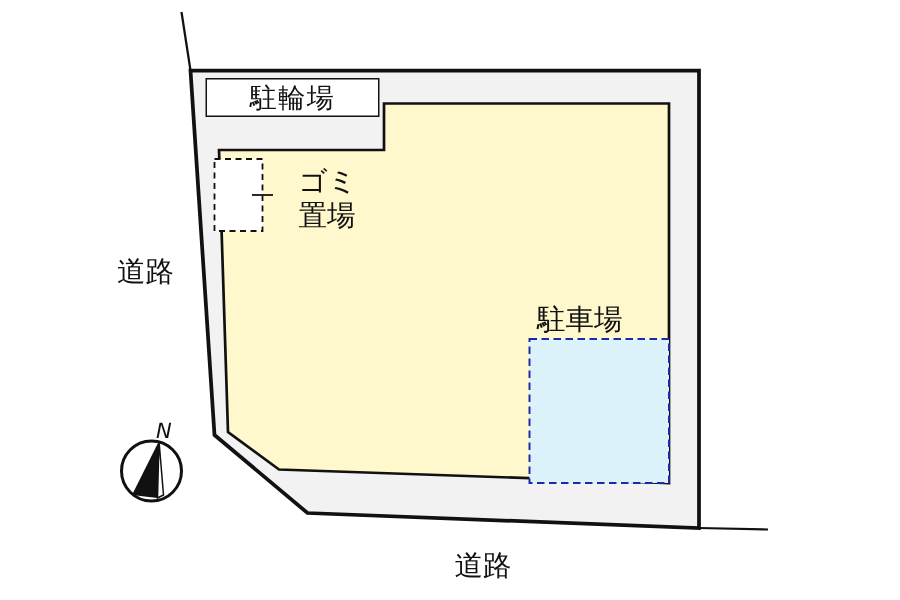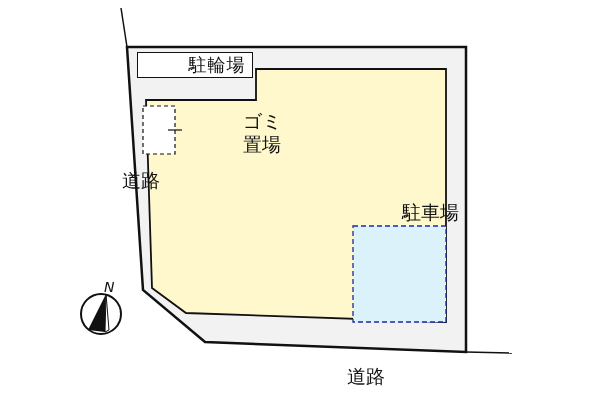--- a/index.html
+++ b/index.html
@@ -1,18 +1,18 @@
 <!DOCTYPE html>
 <html><head>
 <meta charset="utf-8">
 <style>
   html, body { margin:0; padding:0; background:#ffffff; }
   body { width:600px; height:400px; position:relative; overflow:hidden; font-family:"DejaVu Sans", sans-serif; }
   svg { position:absolute; left:0; top:0; }
-  .label { position:absolute; color:#111; font-family:"DejaVu Sans", sans-serif; white-space:nowrap;padding-left:44px; }
+  .label { position:absolute; color:#111; font-family:"DejaVu Sans", sans-serif; white-space:nowrap; }
   .bike-label { left:137px; top:52px; width:116px; height:26px; border:1.5px solid #111; background:#fff; box-sizing:border-box; font-size:18px; display:flex; align-items:center; justify-content:center; letter-spacing:1px; }
   .trash-label { left:183px; top:110px; font-size:19px; line-height:23px;margin-left:16px; }
   .parking-label { left:358px; top:200px; font-size:19px;font-family:Liberation Mono, monospace; }
   .road-left { left:78px; top:168px; font-size:19px; }
   .road-bottom { left:303px; top:364px; font-size:19px; }
   .compass { position:absolute; left:78px; top:280px; width:48px; height:56px; }
 </style>
 </head>
 <body>
 

